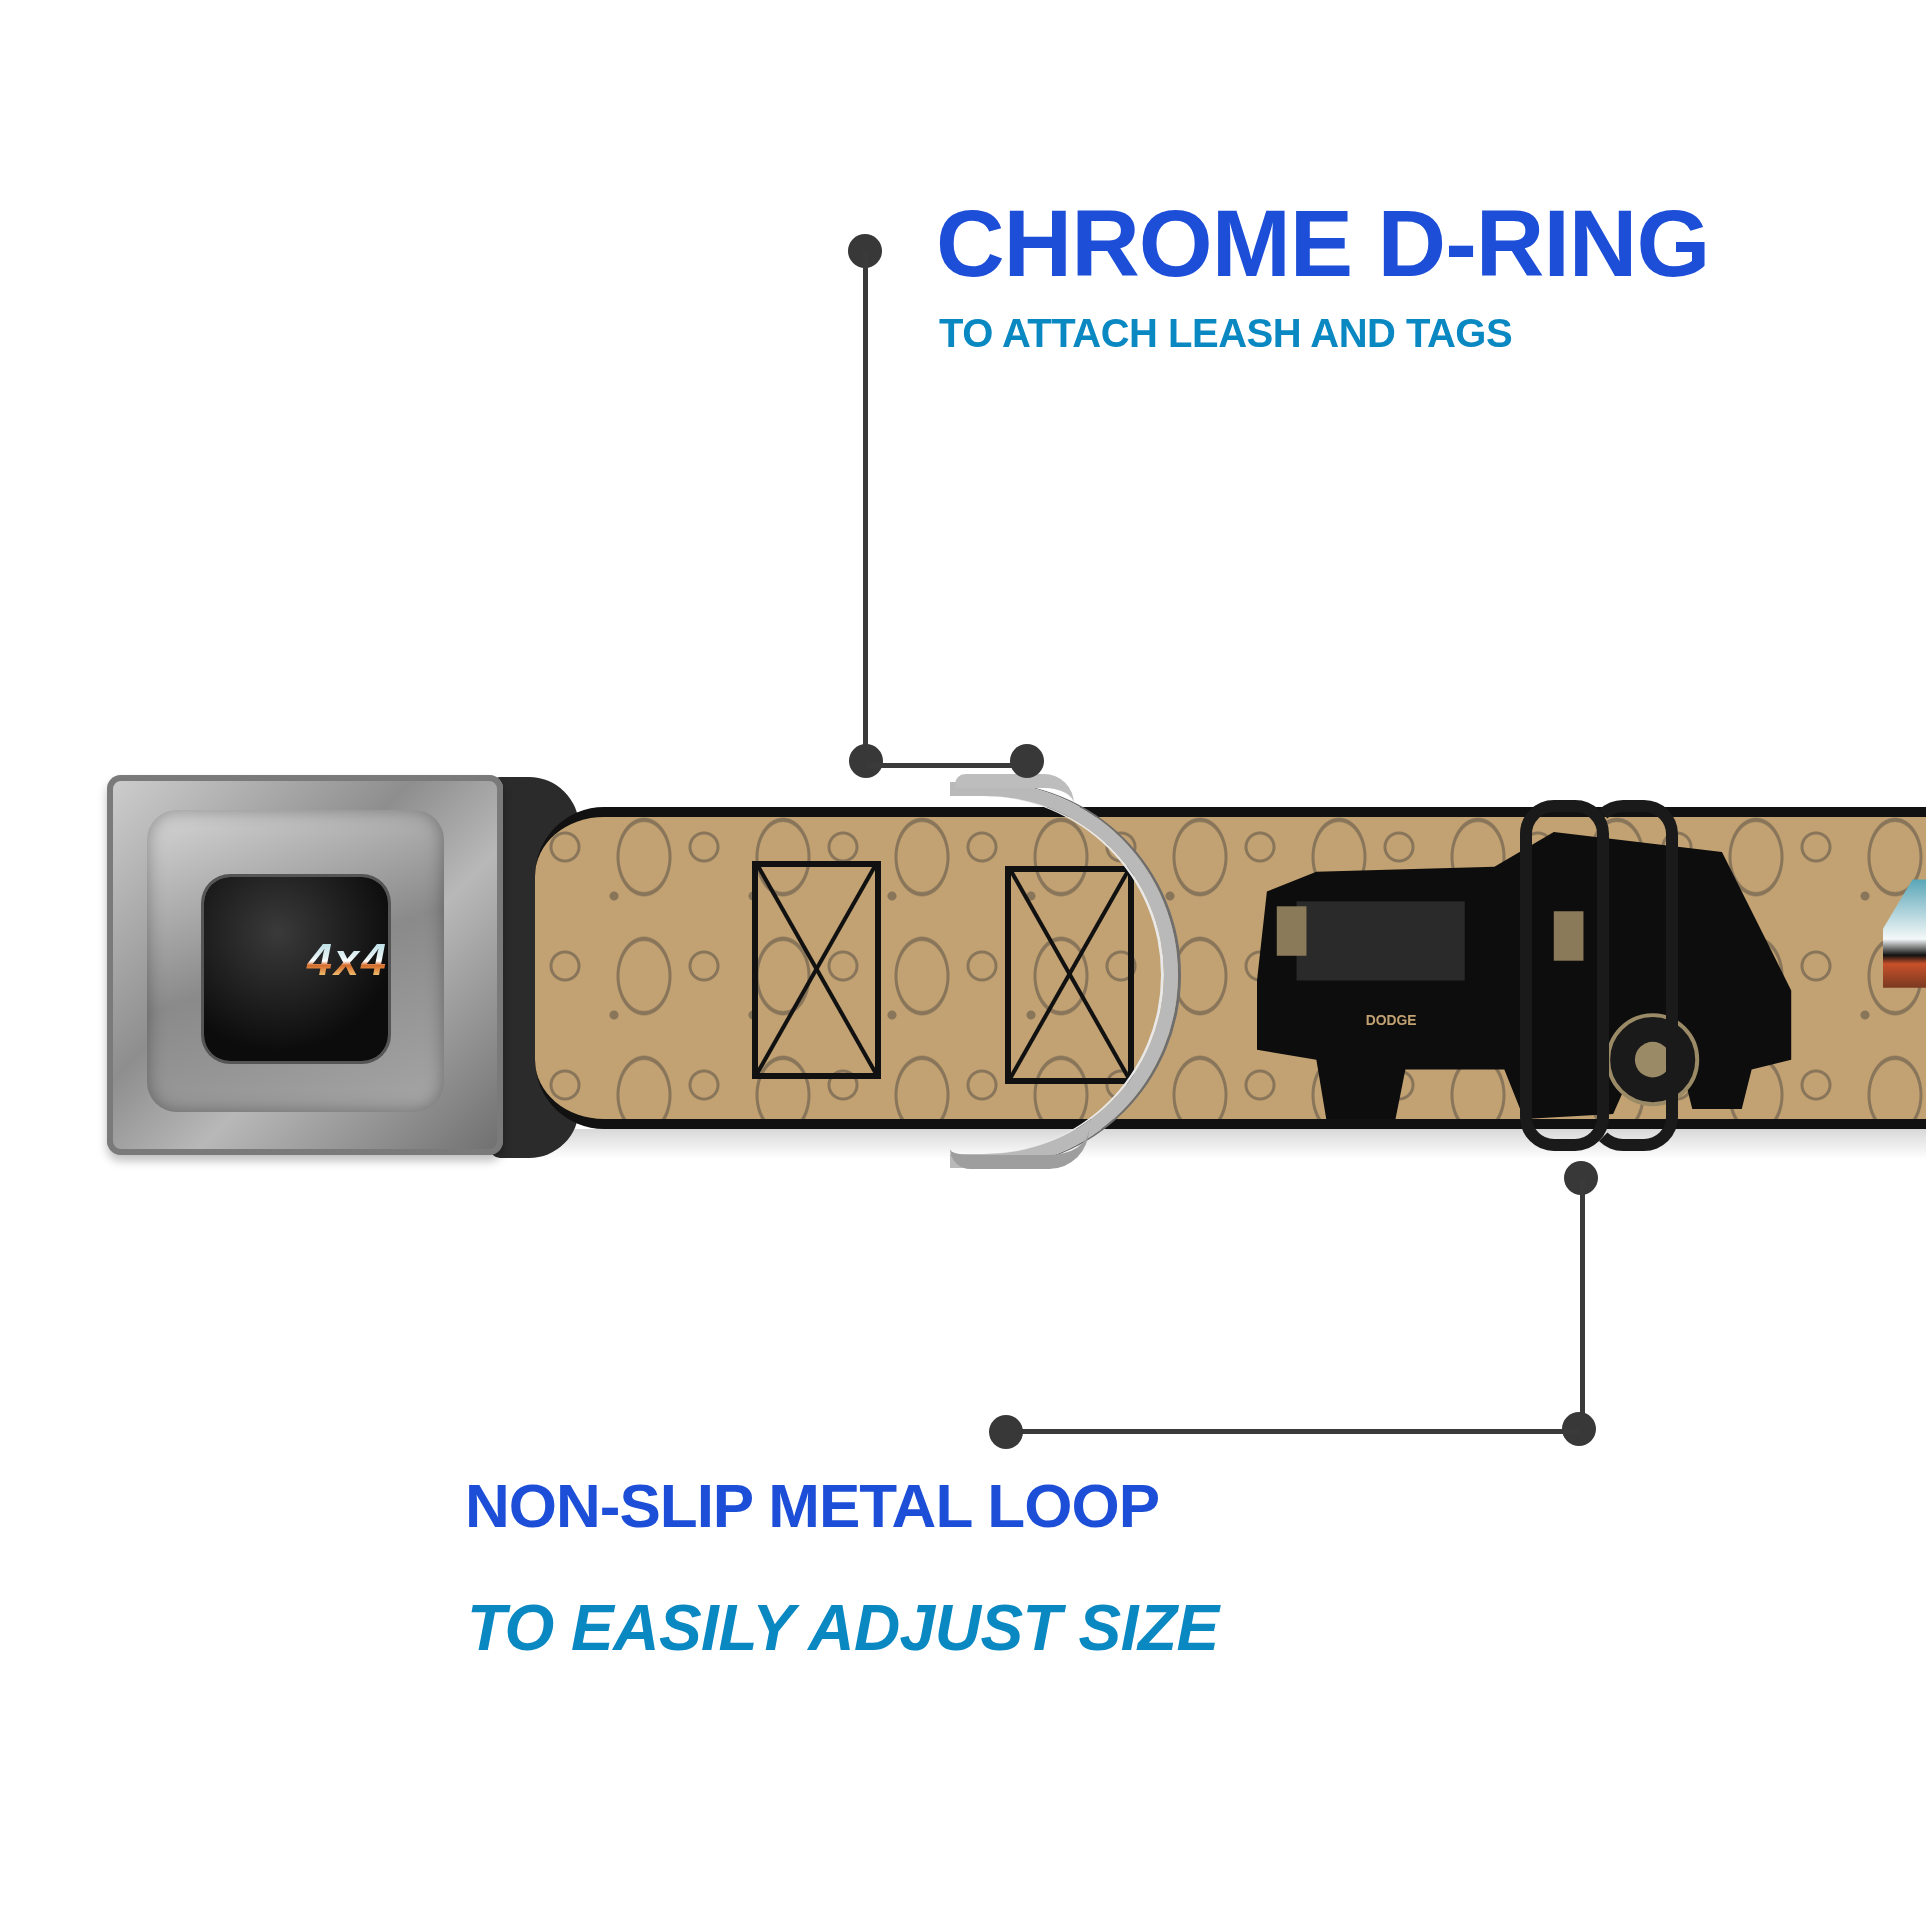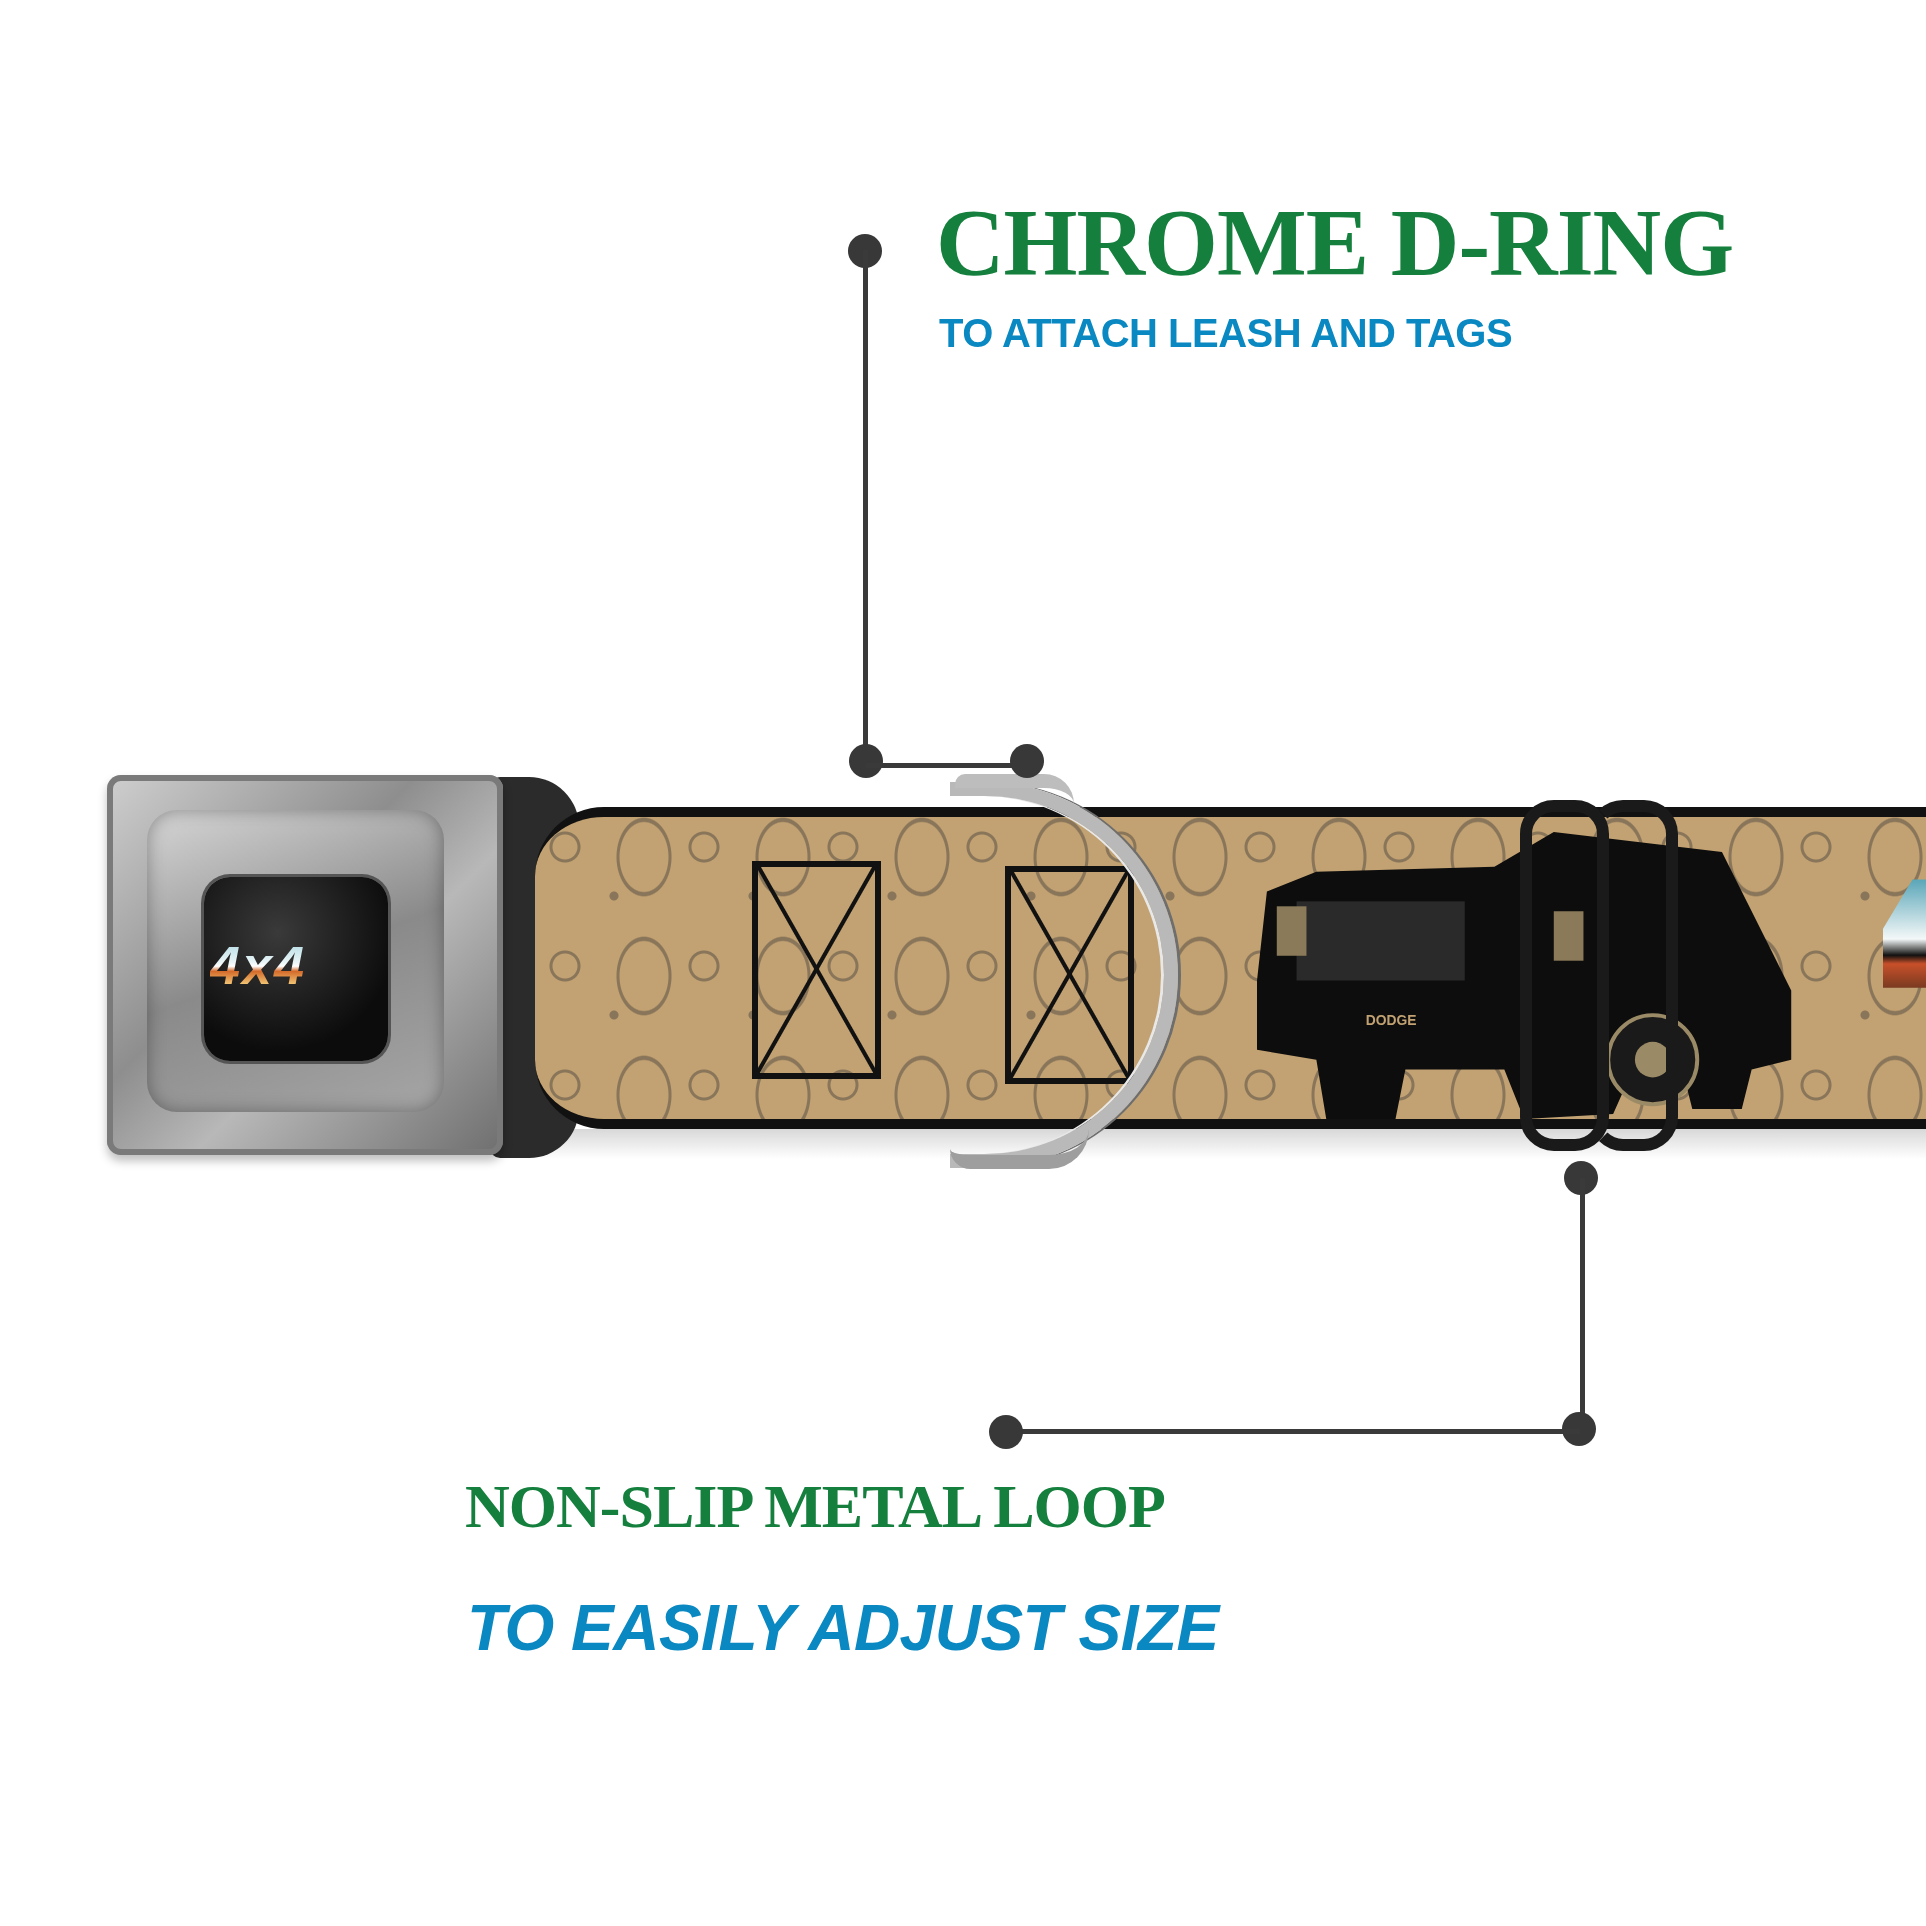--- a/index.html
+++ b/index.html
@@ -1,22 +1,22 @@
 <!DOCTYPE html>
 <html><head>
 <meta charset="utf-8">
 <style>
   html, body { margin: 0; padding: 0; background: #ffffff; }
   body { width: 1927px; height: 1927px; position: relative; overflow: hidden;
          font-family: "Liberation Sans", sans-serif; }
   .abs { position: absolute; }
 
   
-  .title { font-family: Liberation Serif, serif; font-weight: 700;
-           color: #15803d; letter-spacing: -1px; white-space: nowrap; line-height: 1; }
+  .title { font-family: Liberation Sans, sans-serif; font-weight: 700;
+           color: #1d4ed8; letter-spacing: -1px; white-space: nowrap; line-height: 1; }
   .subtitle { font-family: "Liberation Sans", sans-serif; font-weight: 700;
               color: #0a88c2; letter-spacing: -0.5px; white-space: nowrap; line-height: 1; }
 
   
   .line { background: #3a3a3a; }
   .dot { width: 34px; height: 34px; border-radius: 50%; background: #383838; }
 
   
   .strap { left: 535px; top: 807px; width: 1392px; height: 322px;
            background: #c2a272; border-top: 10px solid #111; border-bottom: 10px solid #111;
@@ -37,22 +37,22 @@
   .buckle { left: 107px; top: 775px; width: 396px; height: 380px;
             border-radius: 14px;
             background: linear-gradient(135deg, #cfcfcf 0%, #8e8e8e 40%, #b8b8b8 60%, #6e6e6e 100%);
             box-shadow: inset 0 0 0 6px #7a7a7a, 0 6px 10px rgba(0,0,0,0.25); }
   .buckle-inner { left: 40px; top: 35px; width: 297px; height: 302px; border-radius: 30px;
                   background: linear-gradient(160deg, #d6d6d6, #8a8a8a 50%, #a6a6a6);
                   box-shadow: inset 0 0 18px rgba(0,0,0,0.35); }
   .badge { left: 204px; top: 877px; width: 184px; height: 184px; border-radius: 26px;
            background: radial-gradient(circle at 40% 30%, #3a3a3a, #0c0c0c 70%);
            box-shadow: 0 0 0 3px #555; }
-  .badge-text { left: 0; right: 0; top: 57px; text-align: left;
-                font-weight: 900; font-size: 54px; font-style: italic; letter-spacing: 2px;
+  .badge-text { left: 0; right: 0; top: 57px; text-align: right;
+                font-weight: 900; font-size: 45px; font-style: italic; letter-spacing: 2px;
                 background: linear-gradient(#9fd2dc 0%, #e8f4f6 45%, #ffffff 52%, #d46a2a 60%, #f0c070 80%);
                 -webkit-background-clip: text; background-clip: text; color: transparent; margin-left: 6px; }
 
   
   .stitch { width: 129px; height: 218px; border: 6px solid #111; box-sizing: border-box;
             background:
               linear-gradient(to top right, transparent 49%, #111 49.5%, #111 51%, transparent 51.5%),
               linear-gradient(to top left, transparent 49%, #111 49.5%, #111 51%, transparent 51.5%); }
 
   

